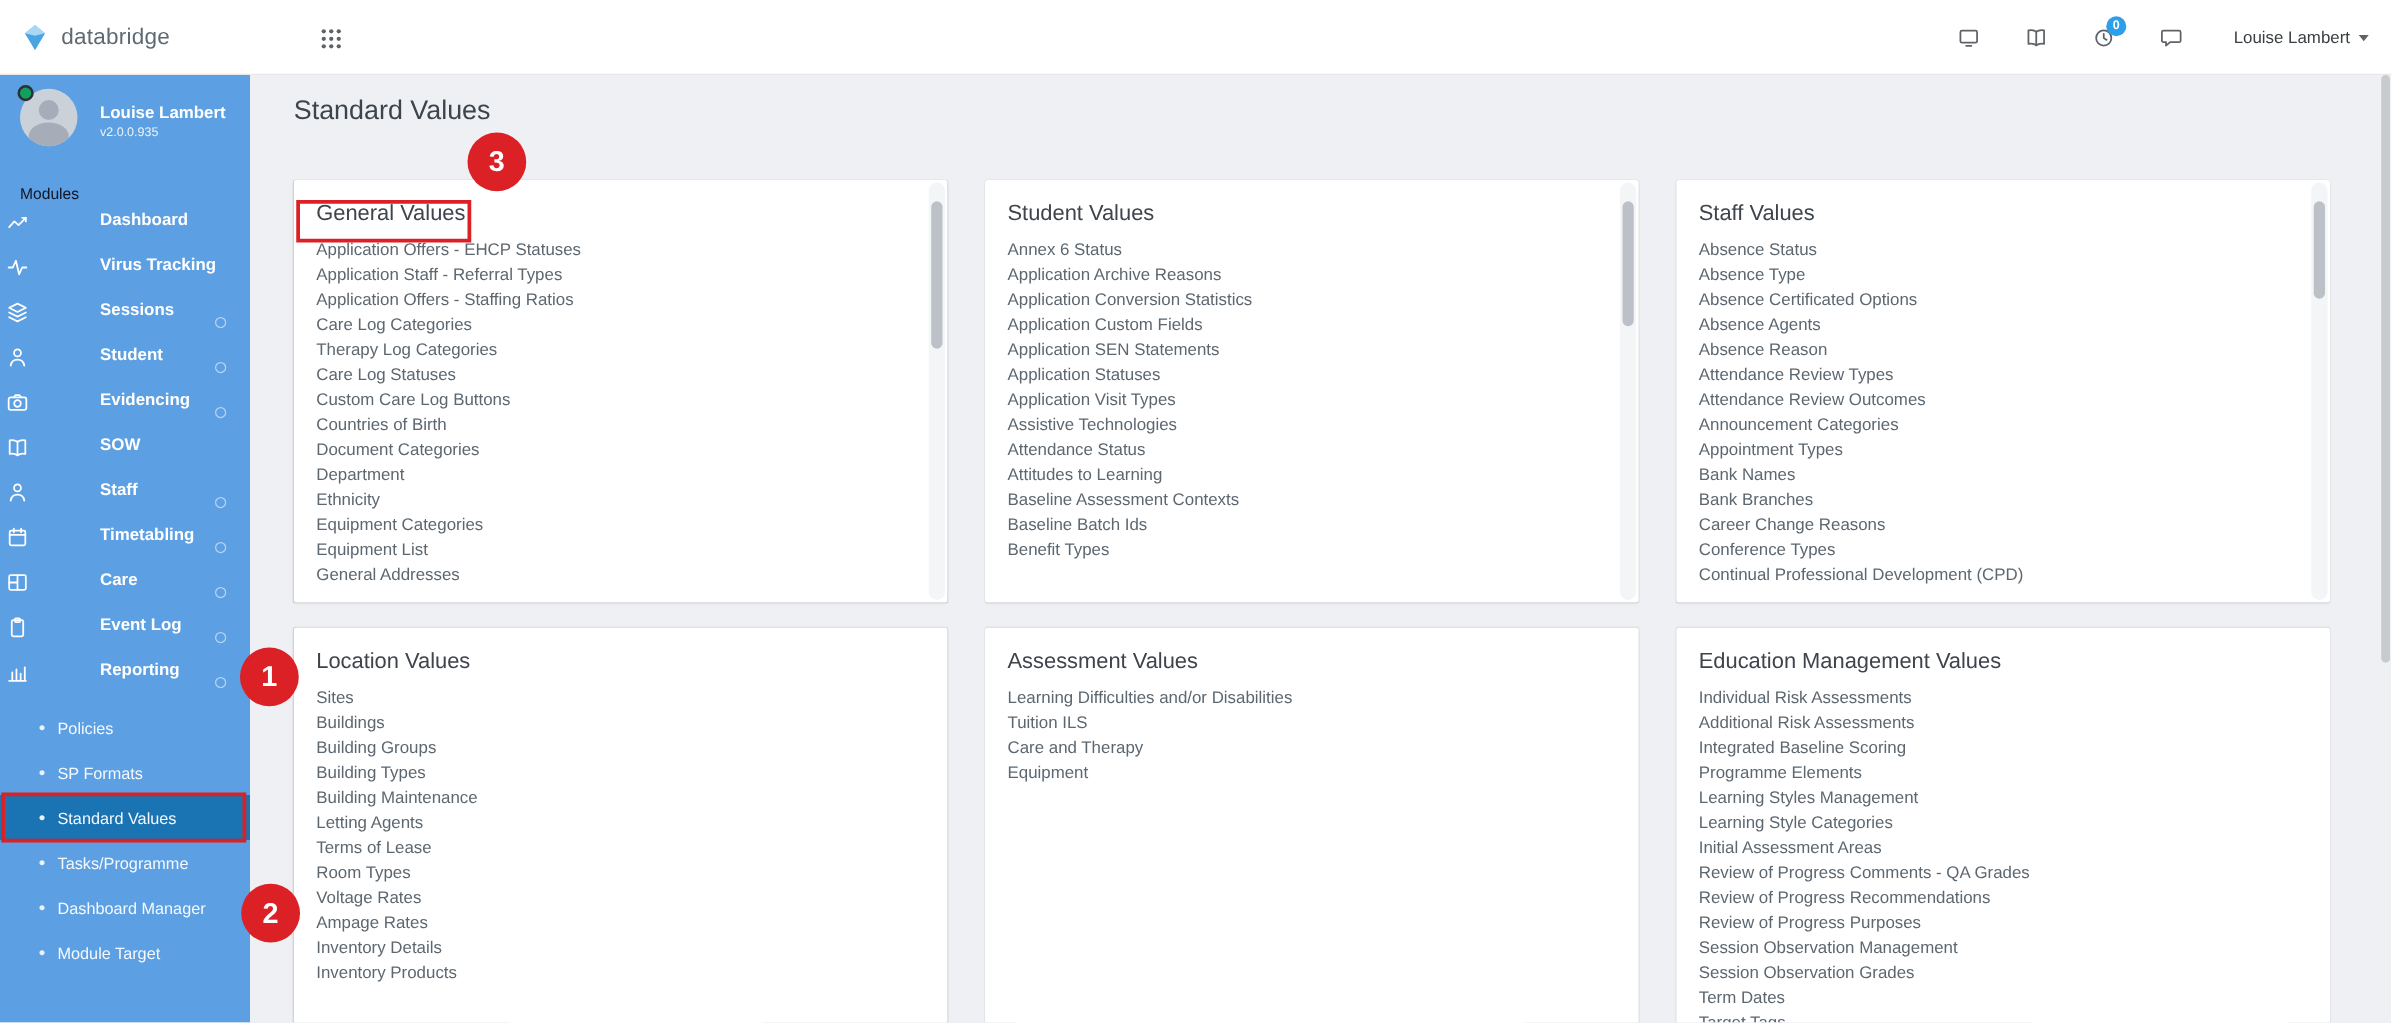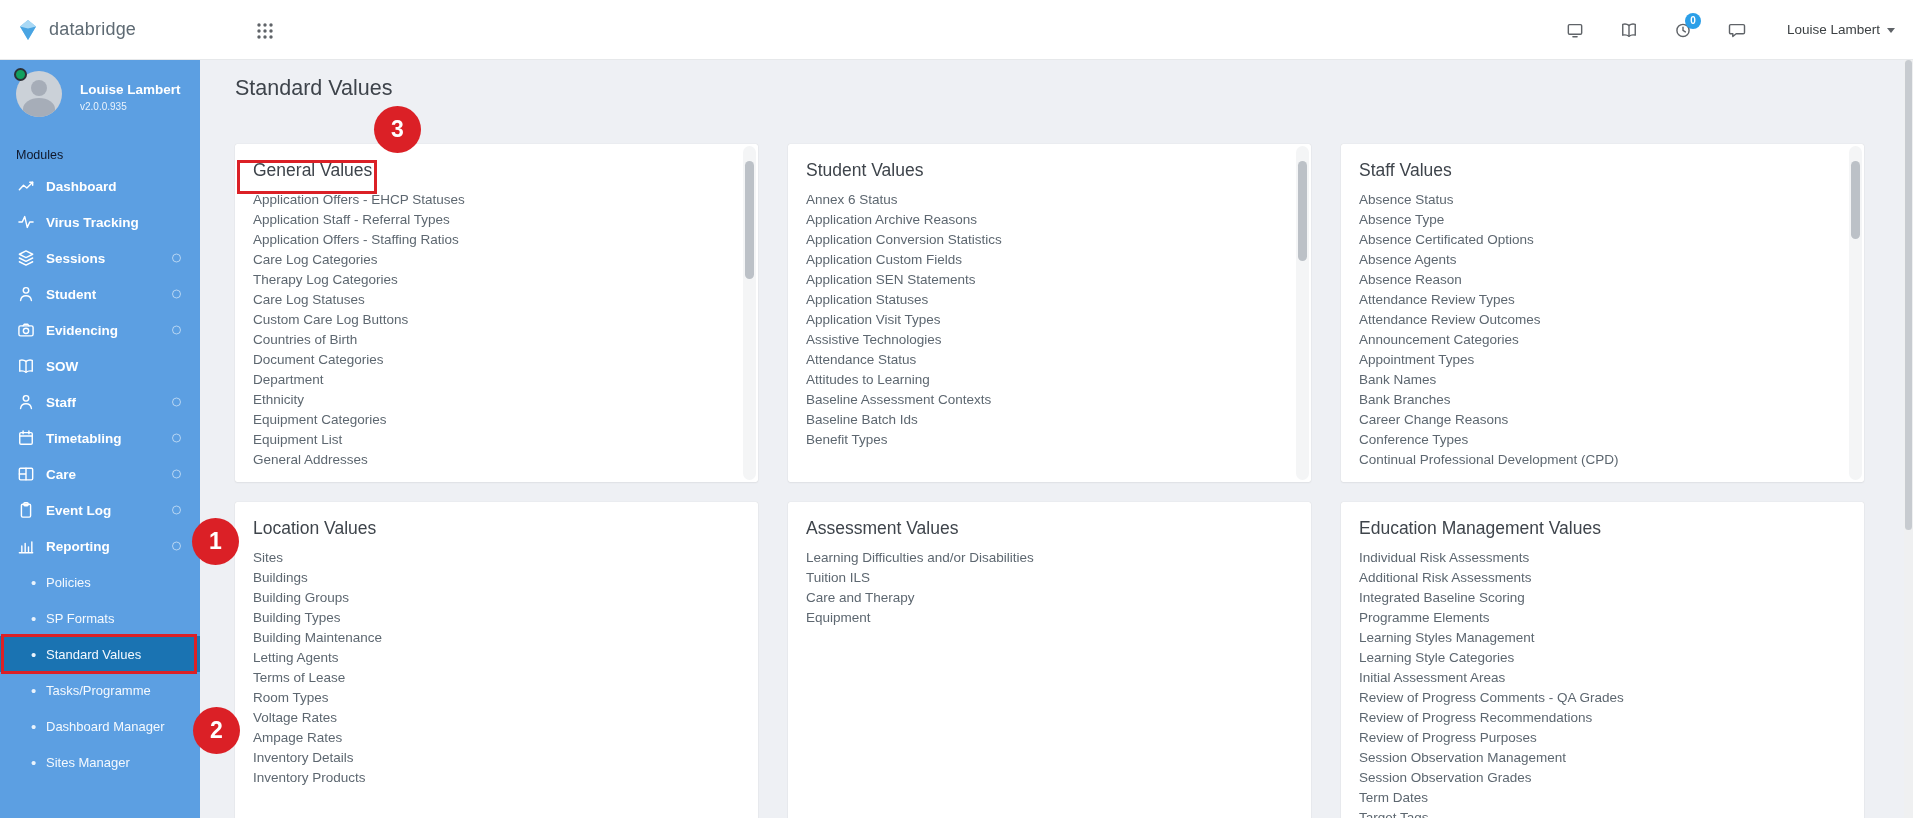--- a/index.html
+++ b/index.html
@@ -34,21 +34,21 @@
   .avatar{position:absolute; left:16px; top:11px; width:46px; height:46px; border-radius:50%;
           background:#CBD1D8; overflow:hidden;}
   .avatar-head{position:absolute; left:15px; top:9px; width:16px; height:16px; border-radius:50%; background:#A6ADB8;}
   .avatar-body{position:absolute; left:7px; top:27px; width:32px; height:22px; border-radius:50% 50% 0 0; background:#A6ADB8;}
   .status-dot{position:absolute; left:14px; top:8px; width:13px; height:13px; border-radius:50%;
               background:var(--green); border:2.5px solid #2B3036; z-index:2;}
   .user-name{position:absolute; left:80px; top:22px; font-size:13.5px; font-weight:bold; color:#fff;}
   .user-version{position:absolute; left:80px; top:41px; font-size:10px; color:#EAF3FC;}
   .modules-label{height:26px; padding:6px 16px 0; font-size:12.5px; color:#0f172a;}
   .nav{margin-top:0;}
-  .nav-row{height:36px; display:flex; align-items:center; padding-left:16px; position:relative; cursor:pointer;}
+  .nav-row{height:36px; display:flex; align-items:flex-start; padding-left:4px; position:relative; cursor:pointer;gap:46px;}
   .nav-icon{width:20px; height:20px; margin-right:10px; flex:none;}
   .nav-icon svg{width:20px; height:20px; display:block;}
   .nav-label{font-size:13.5px; font-weight:bold; color:#fff; white-space:nowrap;}
   .ind{position:absolute; right:19px; top:50%; transform:translateY(-50%); border-radius:50%;}
   .ind.ring{width:9px; height:9px; border:1.5px solid rgba(255,255,255,.55);}
   .ind.dot{width:9px; height:9px; background:#98A0A6;}
   .sub-row{height:36px; display:flex; align-items:center; padding-left:46px; position:relative;
            font-size:13px; color:#F4F9FE; cursor:pointer;}
   .sub-row .bullet{position:absolute; left:31px; font-size:15px; color:#EAF3FC;}
   .sub-row.selected{background:var(--sel);}
@@ -274,21 +274,21 @@
       <div class="sub-row">
         <span class="bullet">•</span>
         <span class="sub-label">Tasks/Programme</span>
       </div>
       <div class="sub-row">
         <span class="bullet">•</span>
         <span class="sub-label">Dashboard Manager</span>
       </div>
       <div class="sub-row">
         <span class="bullet">•</span>
-        <span class="sub-label">Sites Manager</span>
+        <span class="sub-label">Module Target</span>
       </div>
     </nav>
 </aside>
 
 <main class="content">
   <h1 class="page-title">Standard Values</h1>
   <div class="cards-grid">
       <section class="card">
         <h2 class="card-title">General Values</h2>
         <span class="title-box"></span>

